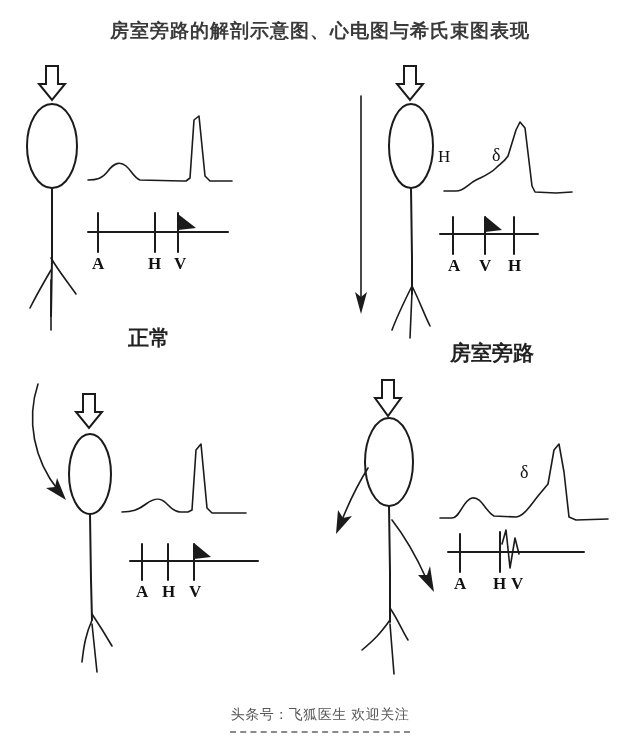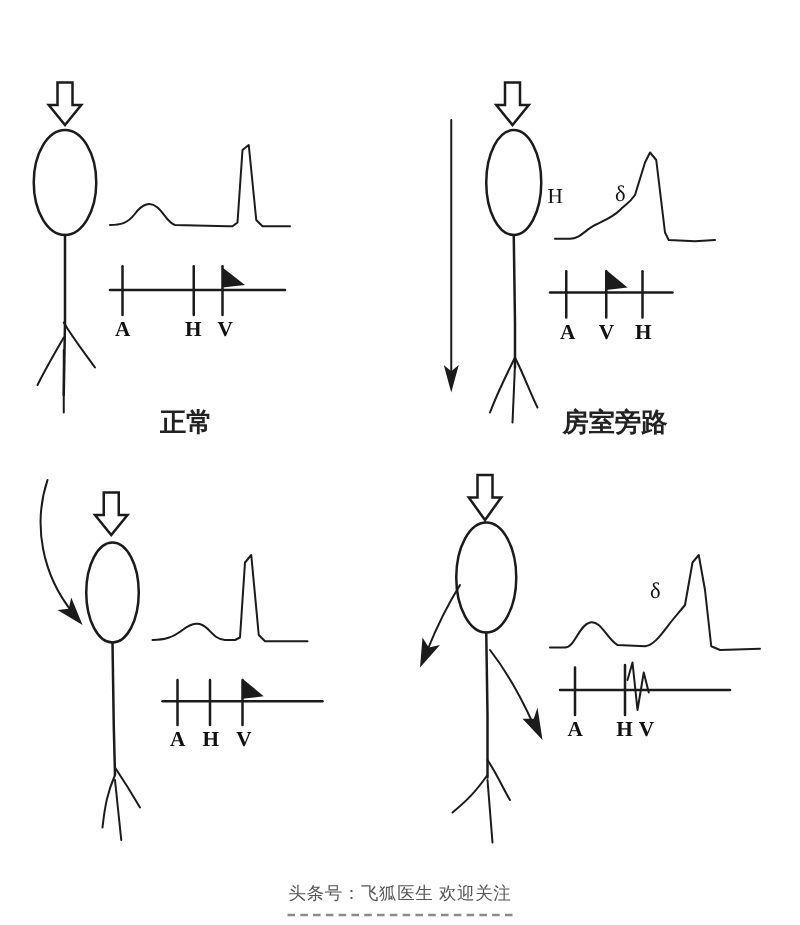--- a/index.html
+++ b/index.html
@@ -61,21 +61,21 @@
   
   .panel-caption {
     position: absolute;
     font-family: "Liberation Serif", "DejaVu Serif", serif;
     font-size: 21px;
     font-weight: bold;
     color: #222;
     white-space: nowrap;
   }
   #caption-normal { left: 128px; top: 266px; }
-  #caption-bypass { left: 130px; top: 266px; text-align: right; }
+  #caption-bypass { left: 130px; top: 281px; text-align: right; }
 
   
   .eg-label {
     position: absolute;
     font-family: "Liberation Serif", "DejaVu Serif", serif;
     font-size: 17px;
     font-weight: bold;
     color: #111;
   }
 
@@ -134,20 +134,21 @@
     stroke: #1b1b1b;
     stroke-width: 2;
     stroke-linejoin: miter;
   }
 </style>
 </head>
 <body>
 
 <div id="page">
 
+  <div class="title">房室旁路的解剖示意图、心电图与希氏束图表现</div>
 
   <div class="panel" id="panel-normal">
     <svg viewBox="0 0 320 315">
 
       <g>
         <path class="ink-hollow" d="M46,8 L58,8 L58,26 L65,26 L52,42 L39,26 L46,26 Z"></path>
       </g>
 
       <ellipse class="ink" cx="52" cy="88" rx="25" ry="42"></ellipse>
 

